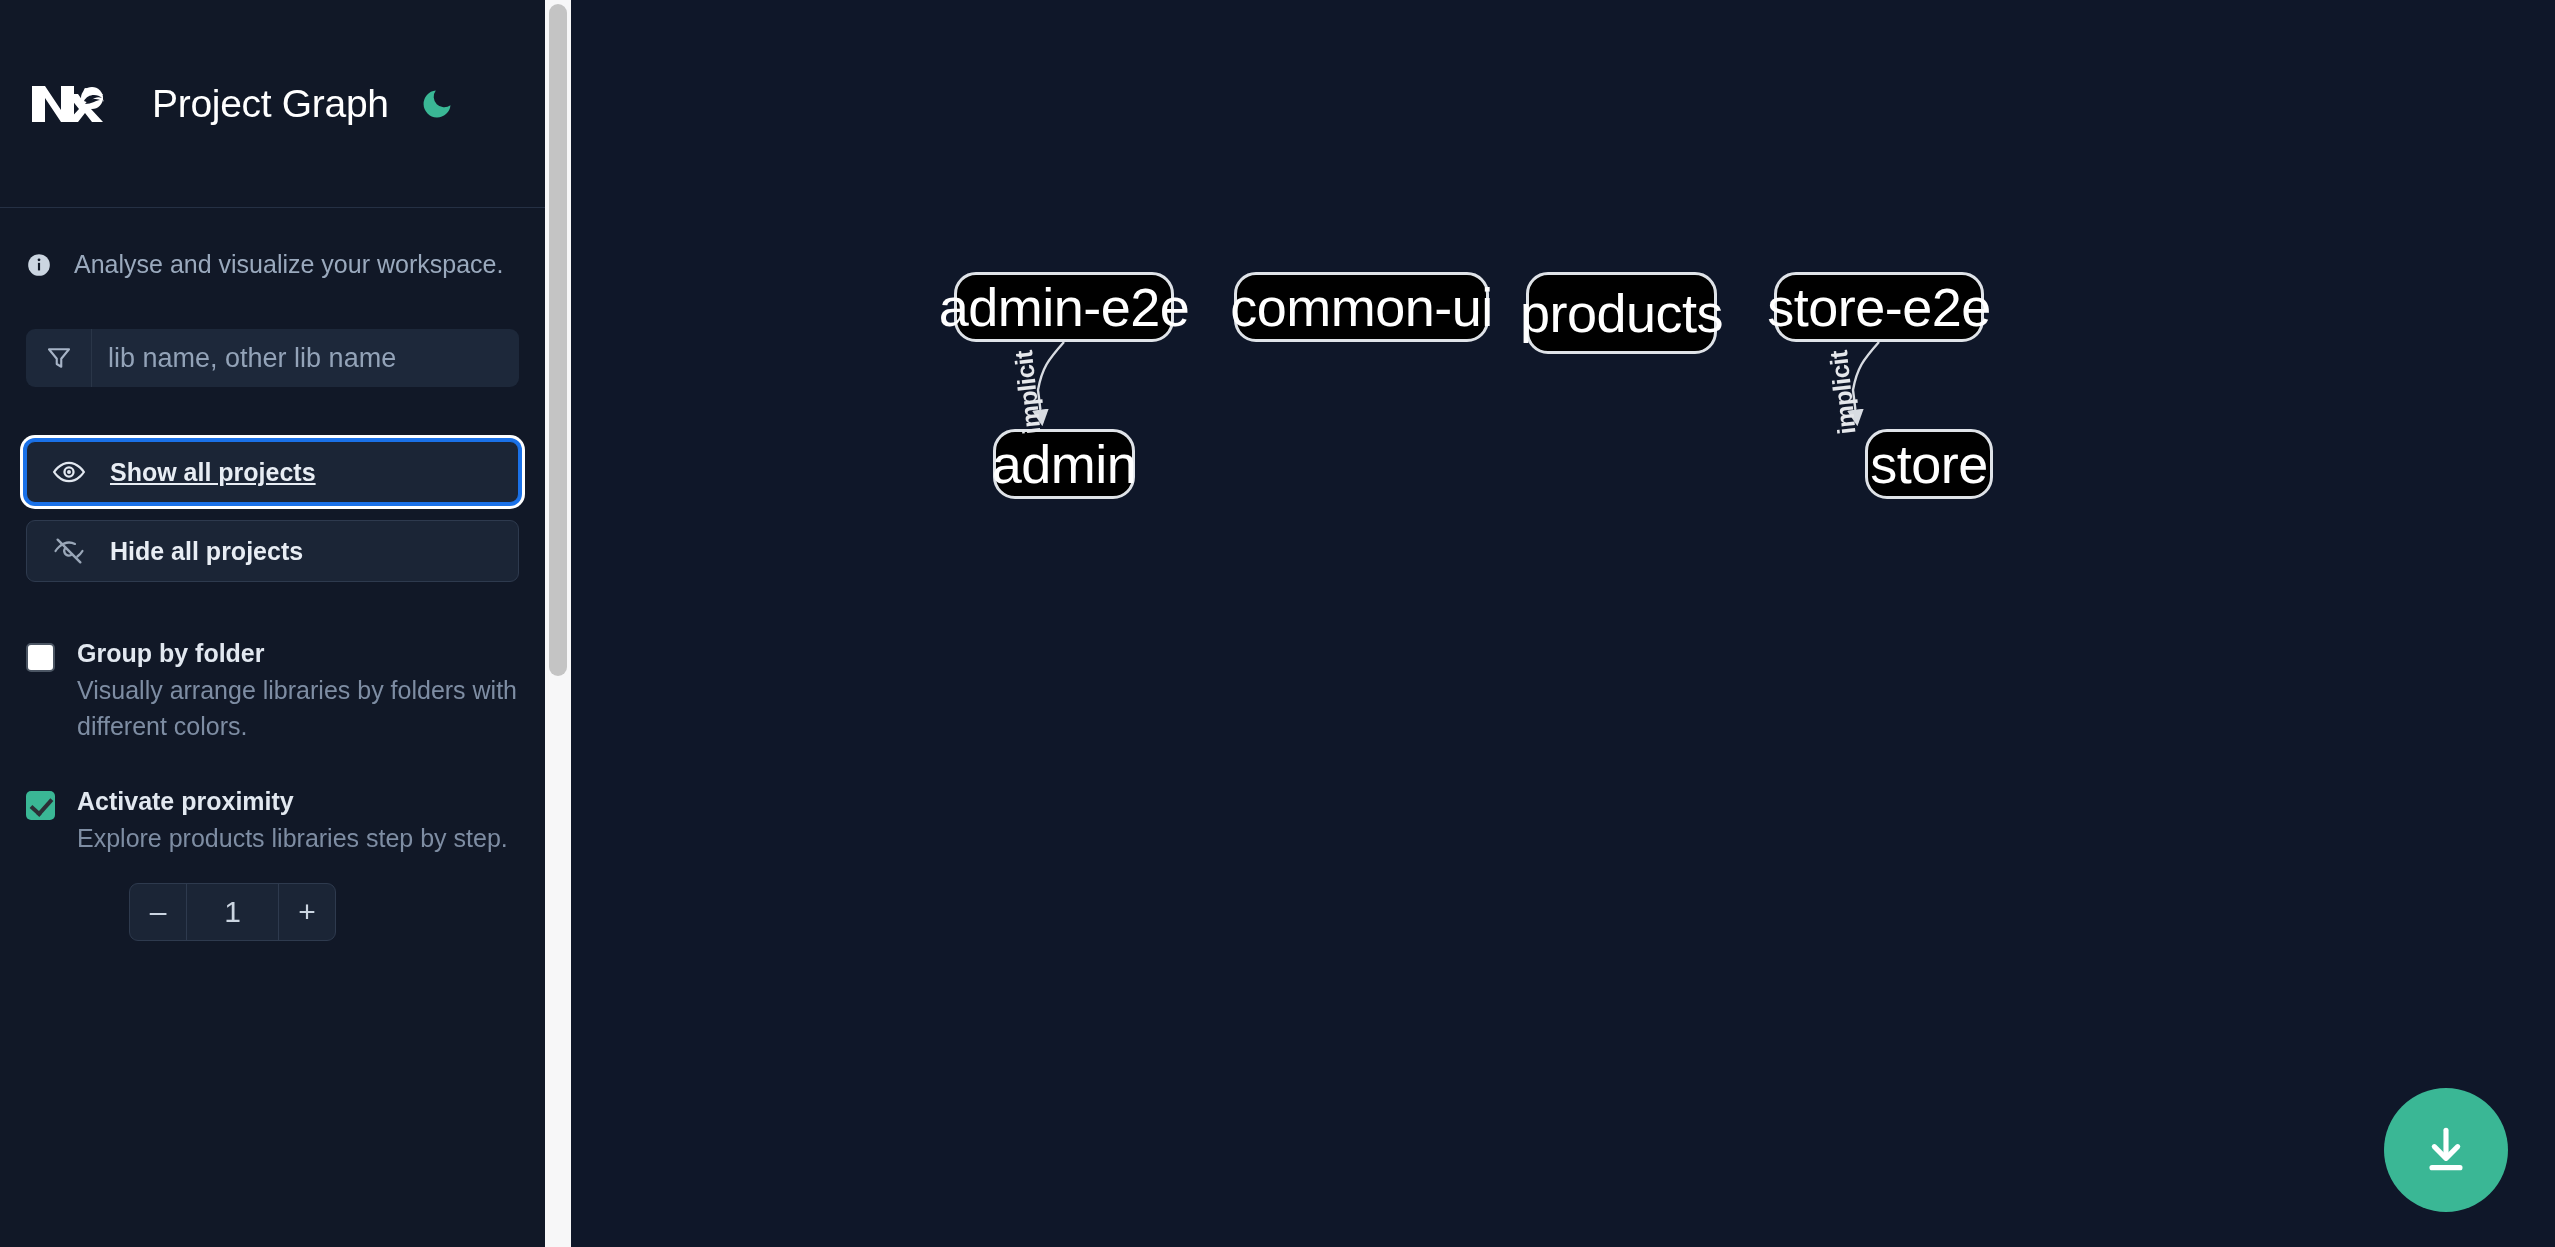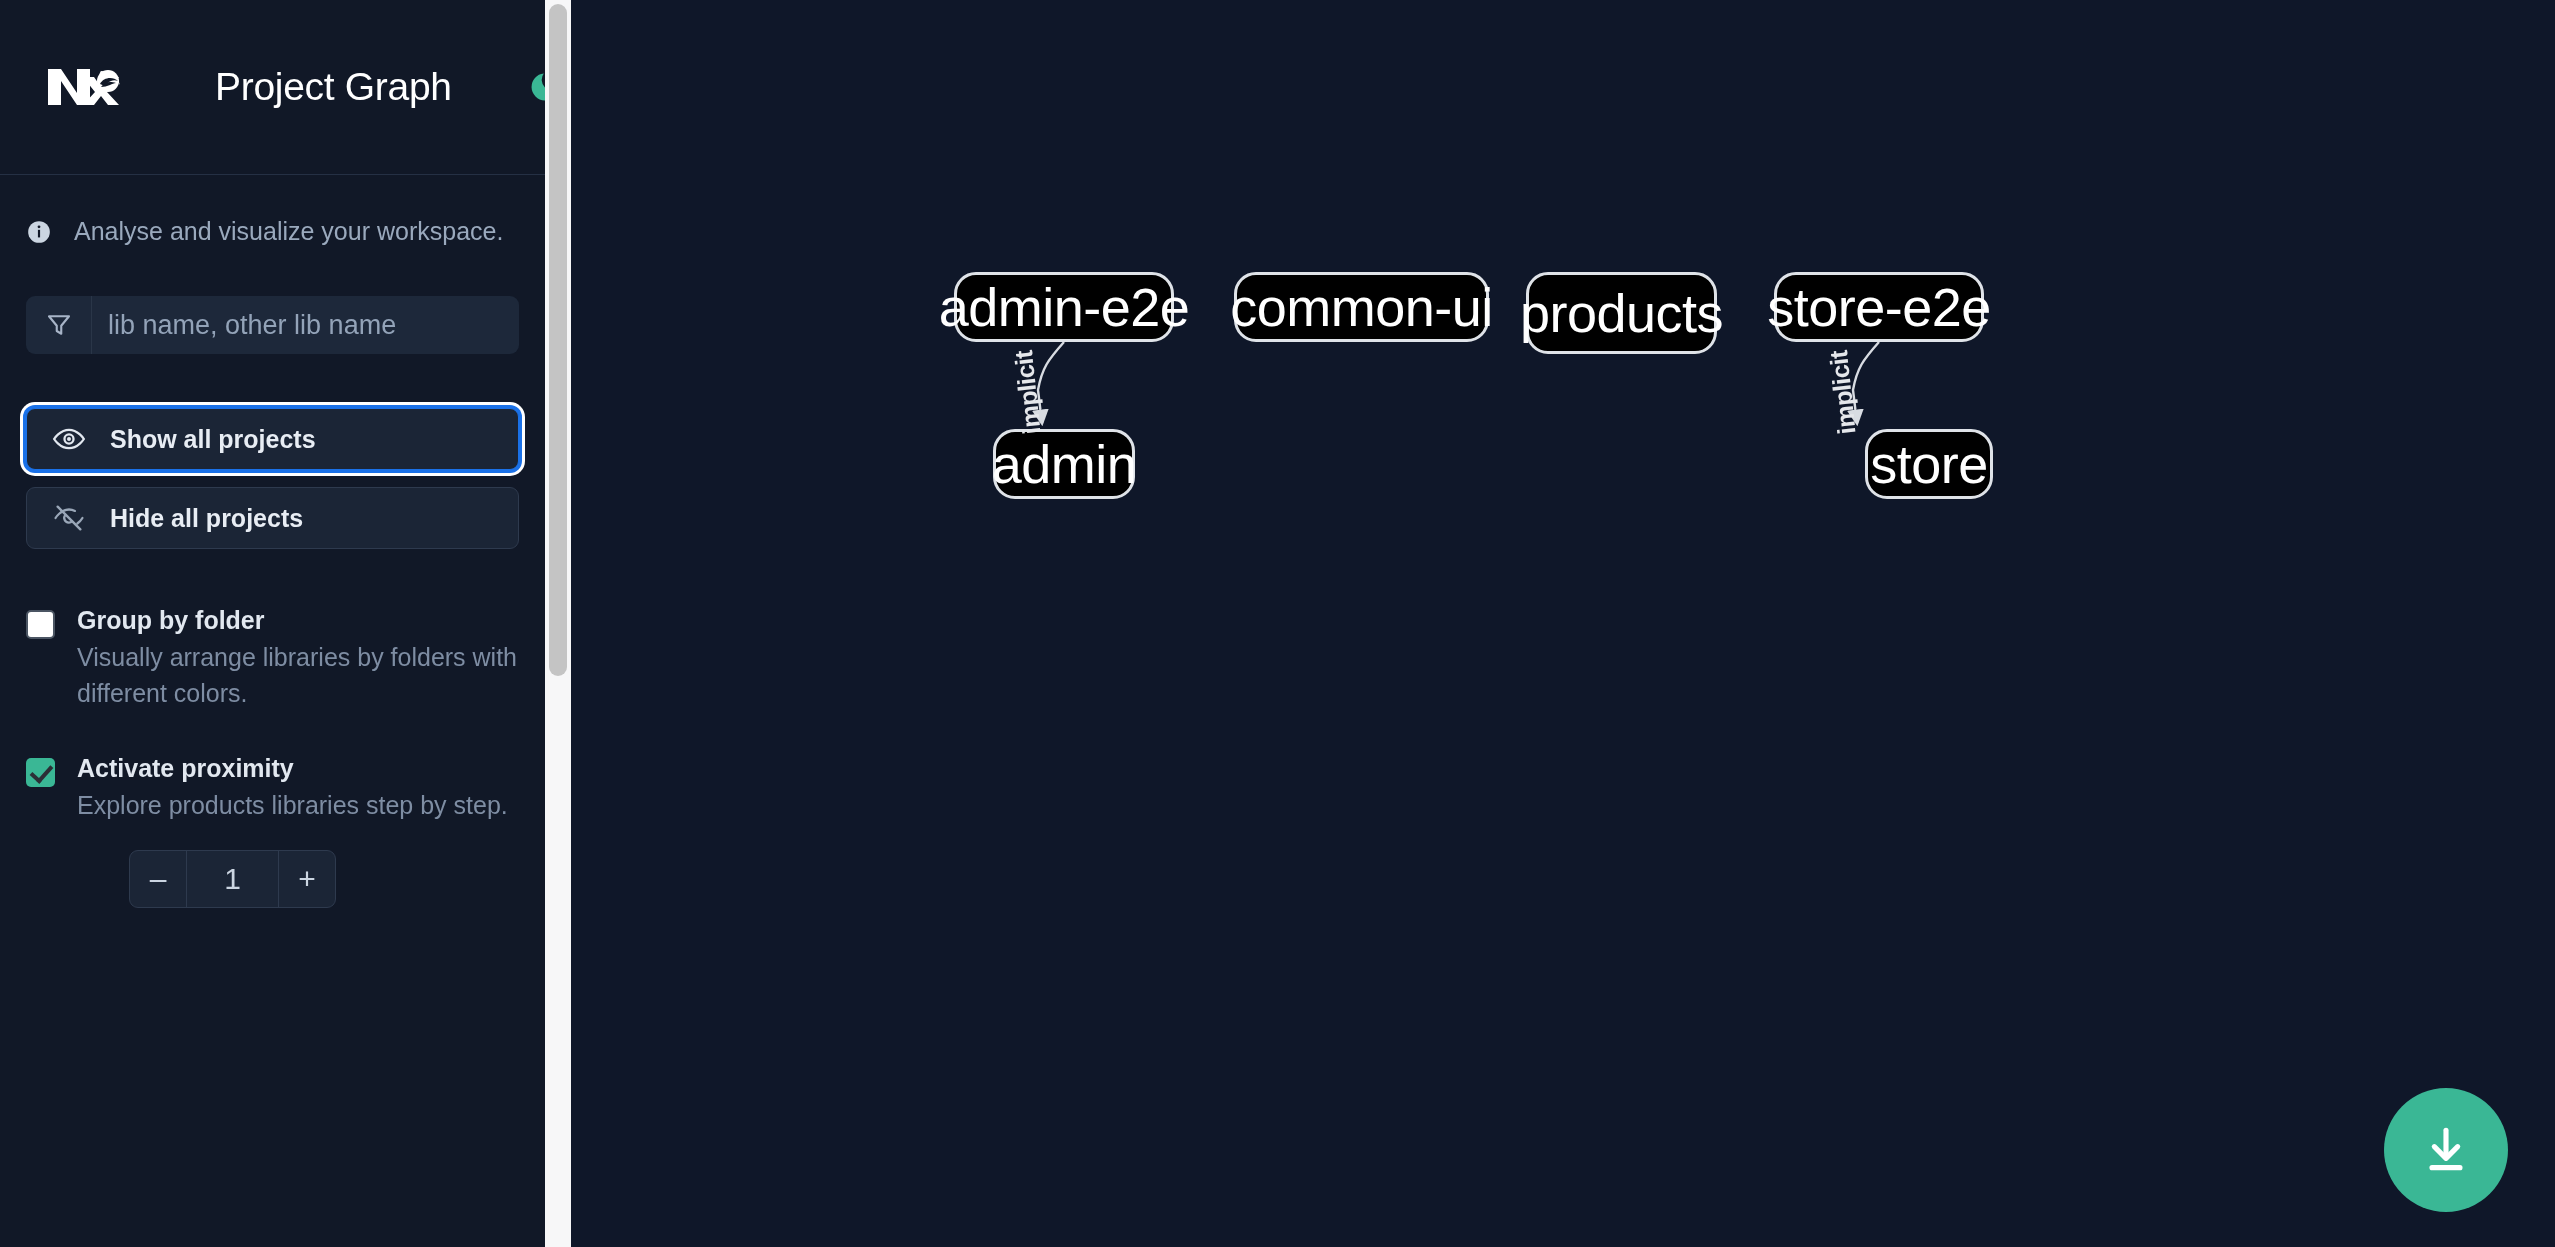--- a/index.html
+++ b/index.html
@@ -13,25 +13,24 @@
 
   
   #sidebar {
     width: 545px; height: 1247px;
     background: #111827;
     position: relative;
     flex: 0 0 545px;
     overflow: hidden;
   }
   .side-header {
-    height: 175px;
+    height: 208px;
     display: flex; align-items: center;
-    padding-left: 44px;
+    padding-left: 28px;
     border-bottom: 1px solid #253044;
-    gap: 47px;
   }
   .nx-logo { width: 92px; height: 56px; flex: 0 0 auto; }
   .app-title {
     color: #ffffff;
     font-size: 39px;
     font-weight: 500;
     margin-left: 32px;
     letter-spacing: -0.3px;
     white-space: nowrap;
   }
@@ -127,20 +126,21 @@
     font-size: 25px;
     font-weight: bold;
     padding-left: 25px;
     cursor: pointer;
     font-family: "Liberation Sans", sans-serif;
   }
   .btn .bicon { width: 34px; height: 34px; margin-right: 24px; flex: 0 0 34px; }
   .btn.focused {
     border-color: #1a71e8;
     box-shadow: 0 0 0 3px #1a71e8, 0 0 0 6px #ffffff;
+    text-decoration: underline;
   }
   #btn-show-all { margin-top: 54px; }
   #btn-hide-all { margin-top: 17px; }
 
   #group-block { margin-top: 56px; }
   #proximity-block { margin-top: 42px; }
 
   .stepper {
     margin-top: 26px;
     margin-left: 52px;

